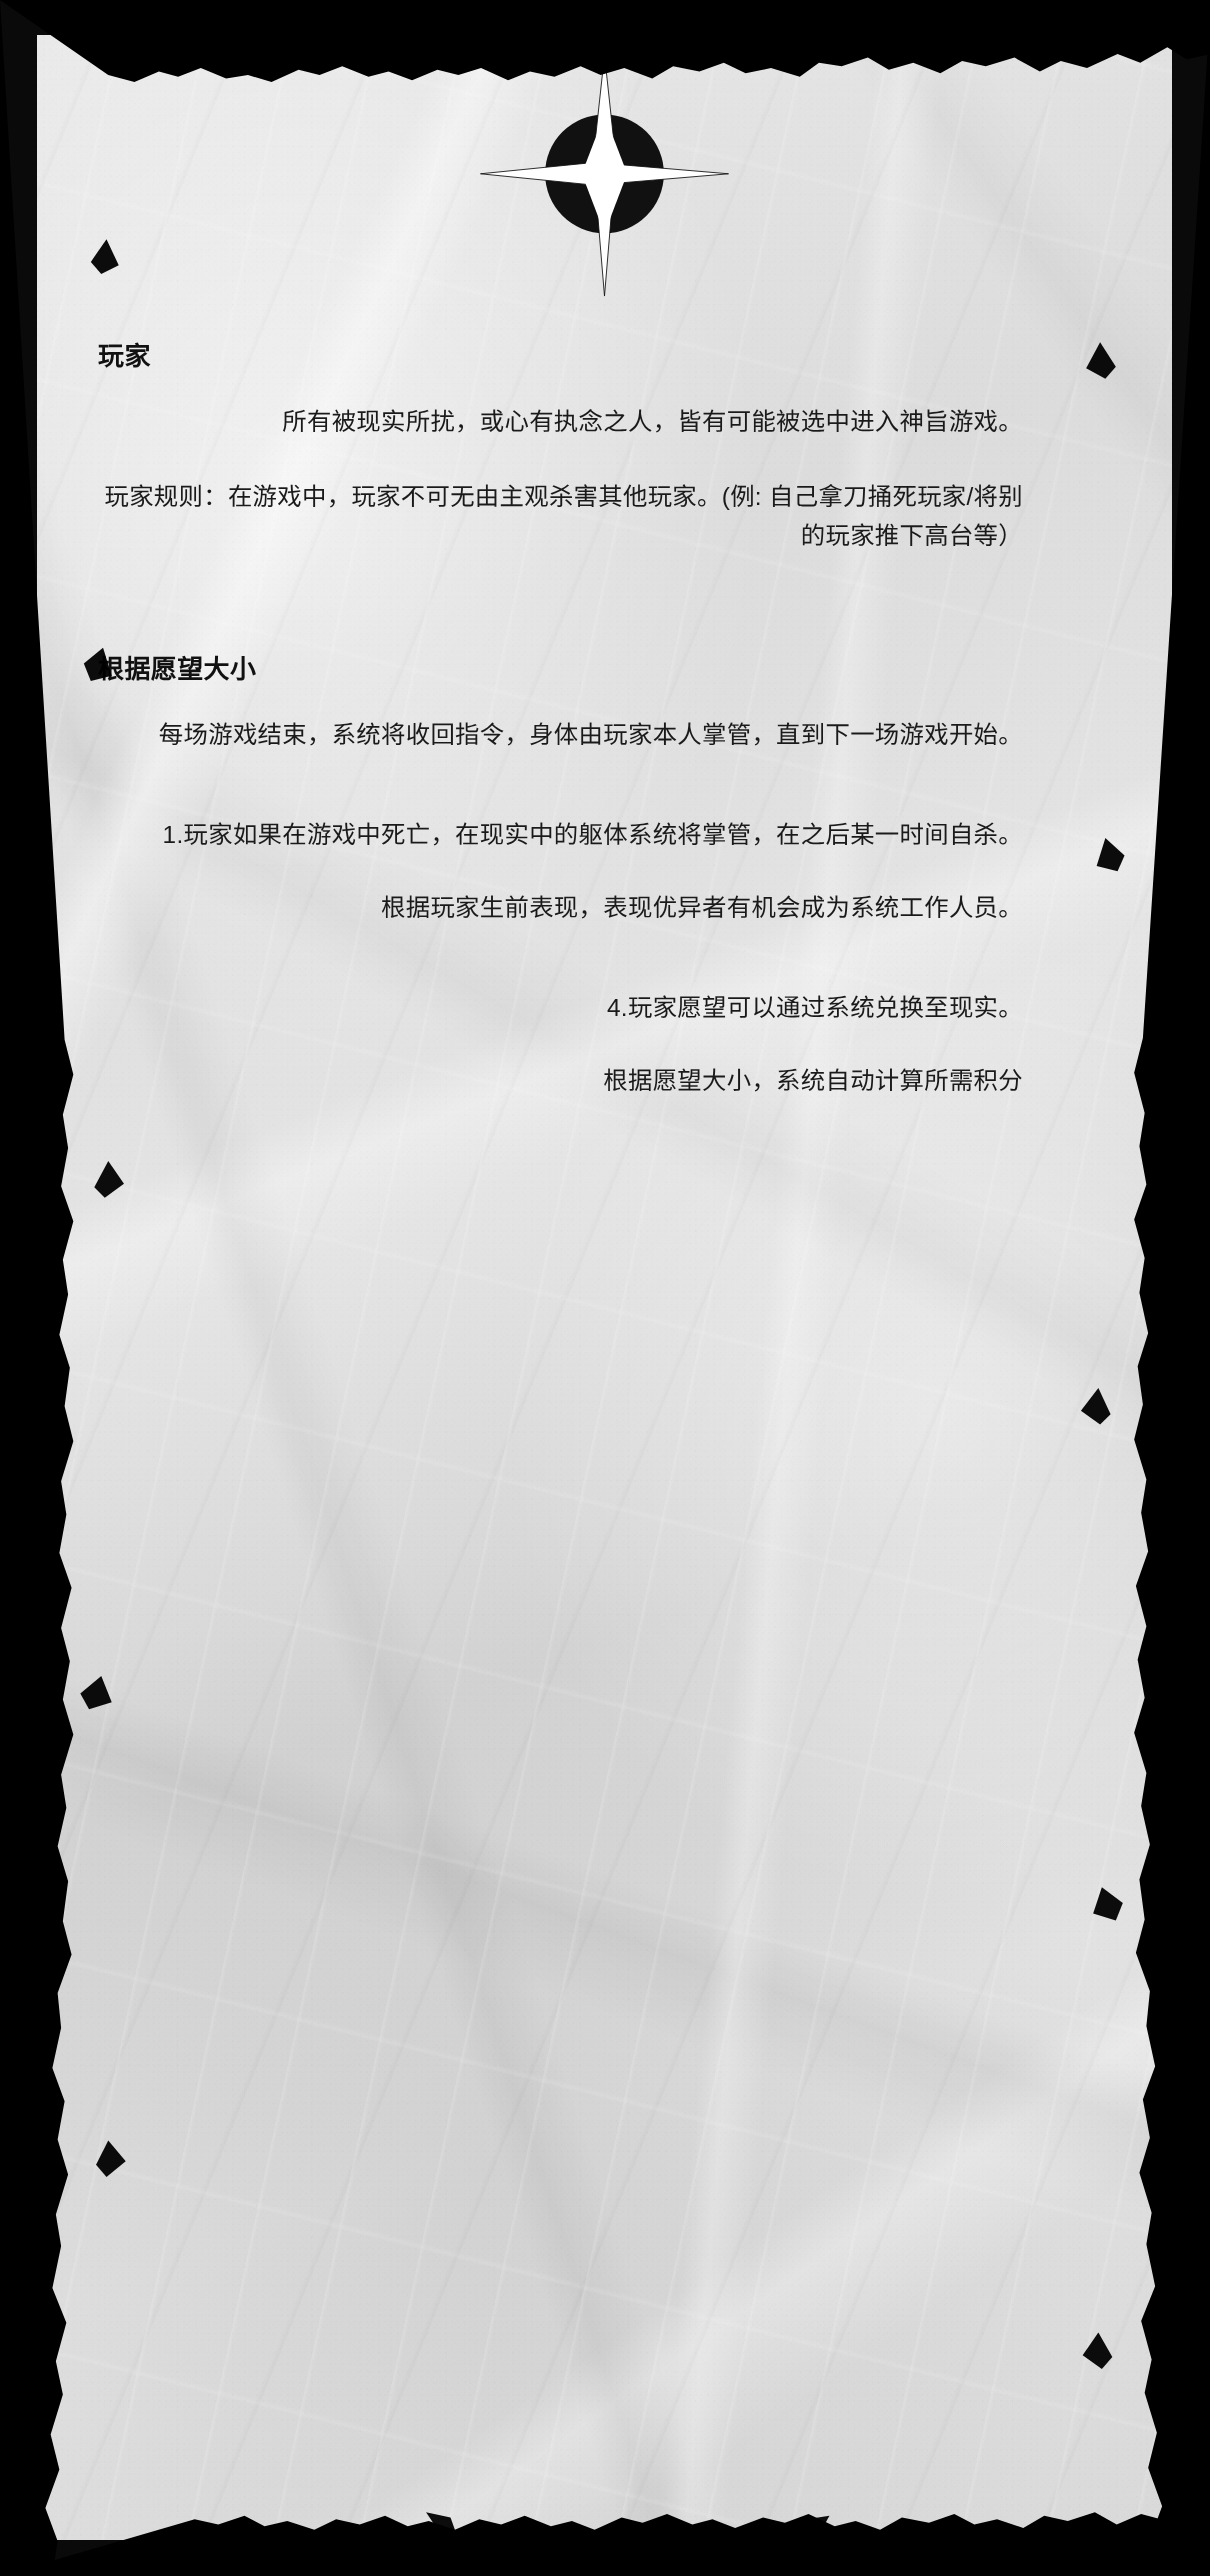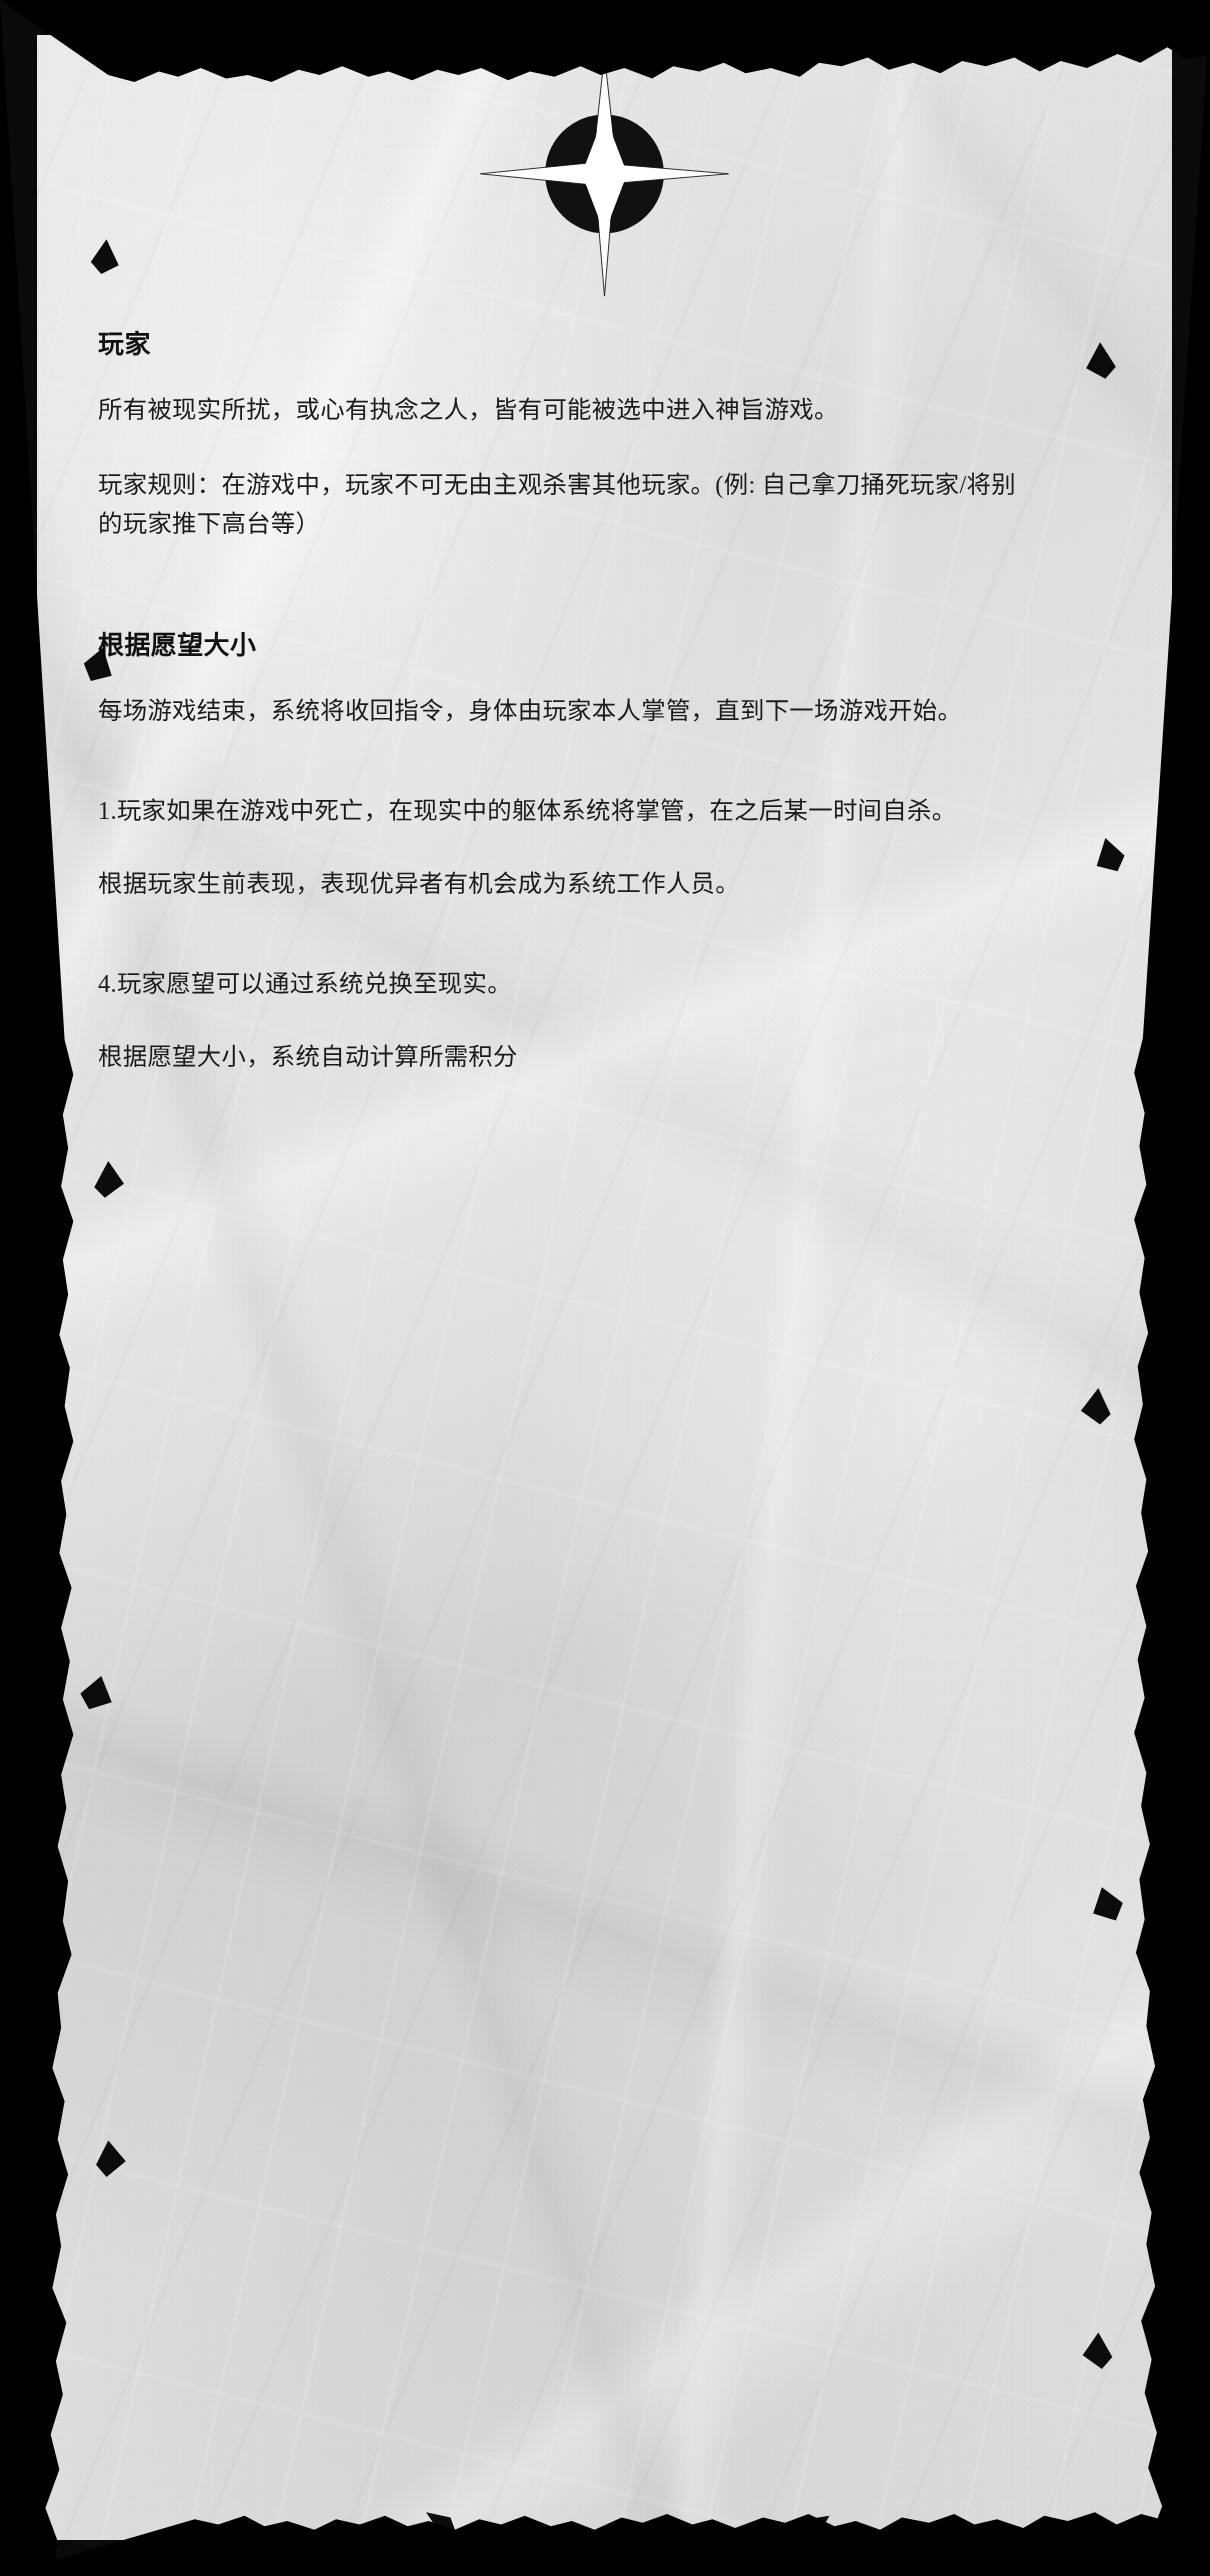--- a/index.html
+++ b/index.html
@@ -101,37 +101,37 @@
     align-items: center;
     justify-content: center;
   }
   .emblem {
     position: relative;
     top: 15.7px;
     left: 0px;
   }
 
   .section {
-    margin-top: 0;
-    font-family: Liberation Serif, serif;
+    margin-top: 12px;
   }
   h2.heading {
     font-size: 26px;
     font-weight: bold;
     color: #111;
     margin: 0 0 30px 0;
     letter-spacing: 0.4px;
   }
   .para {
     font-size: 24.4px;
     line-height: 1.62;
     color: #1a1a1a;
     margin: 0 0 35px 0;
     letter-spacing: 0.3px;
     max-width: 925px;
+    text-align: right;
   }
   .para.tight { margin-bottom: 33px; }
   .gap-lg { height: 45px; }
   .gap-md { height: 26px; }
 
   .heading-2 { margin-top: 8.7px; }
 </style>
 </head>
 <body>
 

